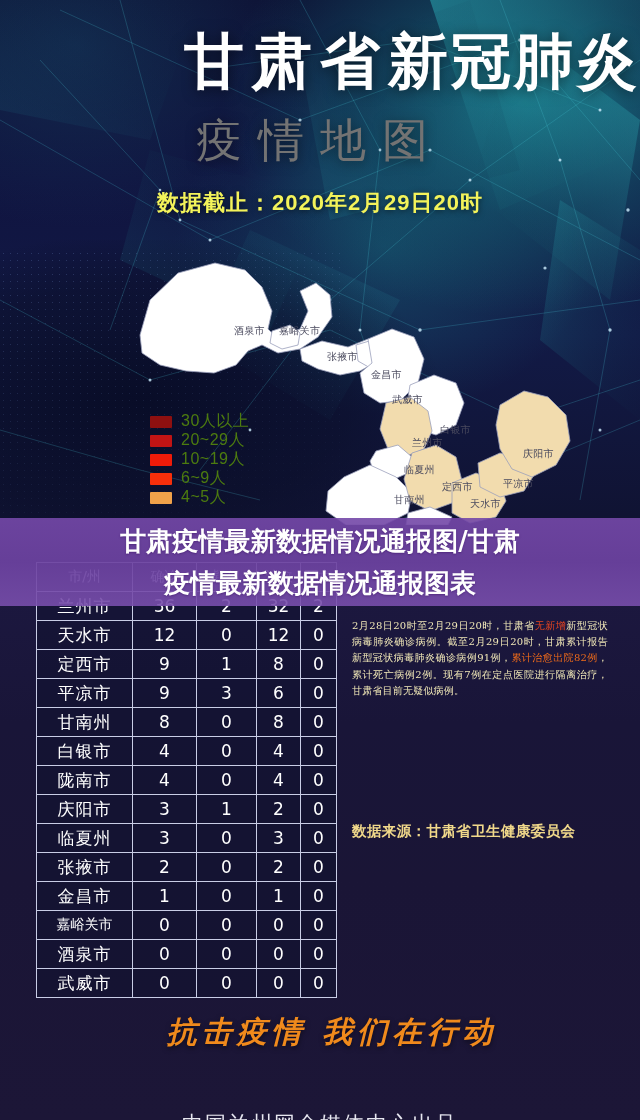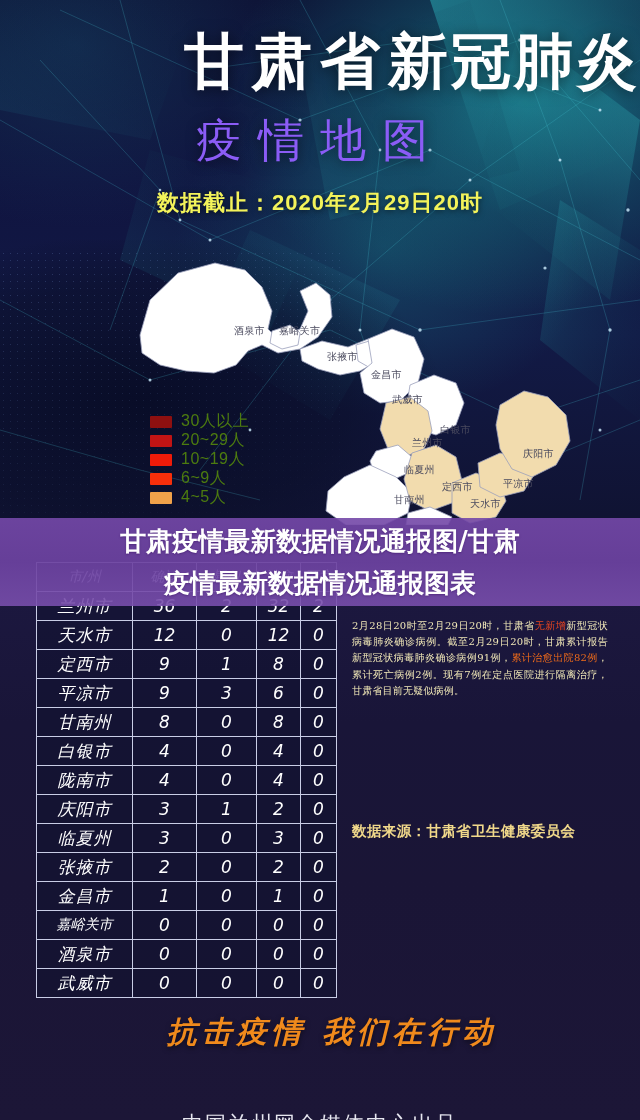--- a/index.html
+++ b/index.html
@@ -46,21 +46,21 @@
   .title-main{
     position:absolute; top:22px; left:0; width:640px; text-align:right;
     color:#ffffff; font-size:60px; font-weight:bold; letter-spacing:4px;
     text-shadow:0 2px 14px rgba(0,0,0,.55);
     white-space:nowrap;
   }
   .title-main .t1{ font-family:"DejaVu Serif","Liberation Serif",serif; letter-spacing:8px; }
   .title-main .t2{ letter-spacing:3px; }
   .title-sub{
     position:absolute; top:110px; left:0; width:640px; text-align:center;
-    color:#8b5cf6; font-size:46px; letter-spacing:16px;
+    color:#737373; font-size:46px; letter-spacing:16px;
     font-family:"DejaVu Serif","Liberation Serif",serif;
     text-shadow:0 2px 12px rgba(0,0,0,.5);
   }
   .title-date{
     position:absolute; top:188px; left:0; width:640px; text-align:center;
     color:#f3f35a; font-size:22px; font-weight:bold; letter-spacing:1px;
     text-shadow:0 1px 6px rgba(0,0,0,.6);
   }
 
   
@@ -72,21 +72,21 @@
   }
   .citylabel.onwhite{ color:#4a4a5e; }
 
   
   .legend{ position:absolute; left:150px; top:412px; }
   .legend-row{ display:flex; align-items:center; height:19px; }
   .legend-sw{ width:22px; height:12px; margin-right:9px; border-radius:1px; flex:0 0 auto; }
   .legend-lb{ color:#4d7c0f; font-size:16px; font-weight:normal; letter-spacing:.5px; white-space:nowrap; }
 
   
-  .tablewrap{ position:absolute; left:36px; top:562px; width:300px;font-style:italic; }
+  .tablewrap{ position:absolute; left:36px; top:562px; width:300px; }
   table.epi{ border-collapse:collapse; width:300px; table-layout:fixed; }
   table.epi td, table.epi th{
     border:1.6px solid #c9cde6;
     height:29px; text-align:center; vertical-align:middle;
     color:#ffffff; font-size:17px; font-weight:normal;
     font-family:"DejaVu Sans","Liberation Sans",sans-serif;
     background:rgba(16,18,48,.55);
   }
   table.epi th{ font-size:14px; color:#d6d9ee; font-weight:normal; }
   table.epi td.cityname{ font-size:17px; letter-spacing:1px; }

